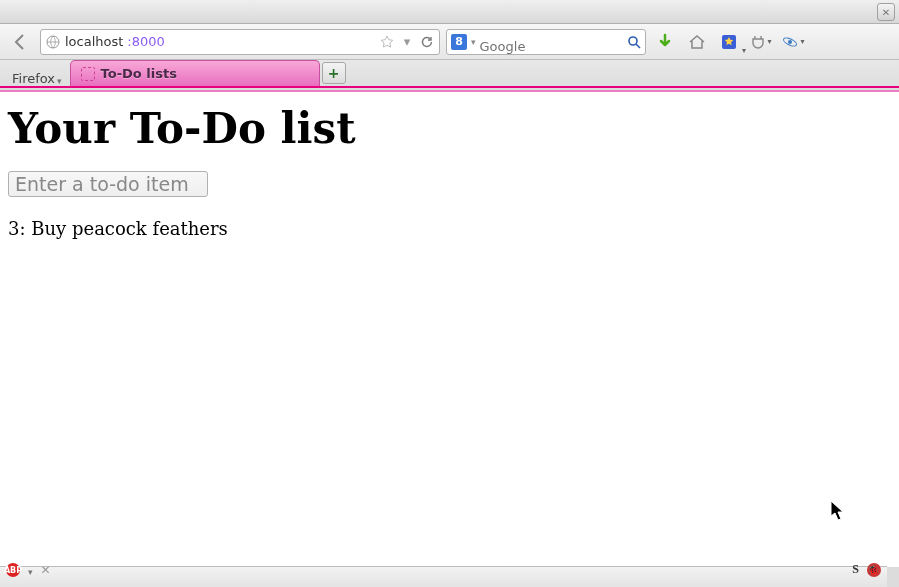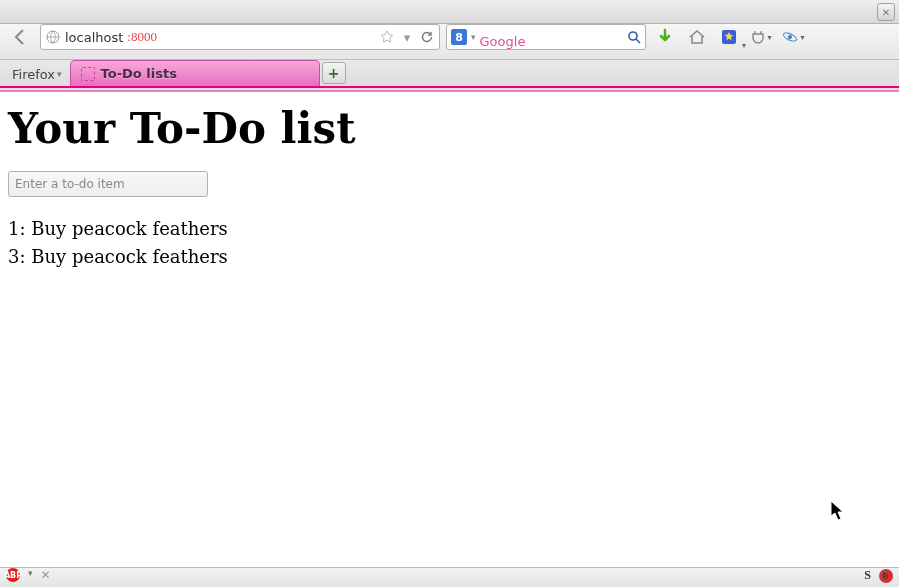--- a/index.html
+++ b/index.html
@@ -40,21 +40,21 @@
     font-size: 10px; color: #777;
     cursor: pointer;
   }
 
   
   .navbar {
     height: 36px;
     background: linear-gradient(#f6f6f6, #e6e6e6);
     border-bottom: 1px solid #bcbcbc;
     display: flex;
-    align-items: flex-start;
+    align-items: center;
     padding: 0 8px;
     gap: 6px;
   }
   .icon-btn {
     width: 26px; height: 26px;
     display: flex; align-items: center; justify-content: center;
     border-radius: 3px;
     color: #555;
   }
   .urlbar {
@@ -64,21 +64,21 @@
     border: 1px solid #b0b0b0;
     border-radius: 3px;
     display: flex;
     align-items: center;
     padding: 0 4px;
     gap: 4px;
     font-size: 13px;
   }
   .urlbar .globe { width: 16px; height:16px; display:flex;align-items:center;justify-content:center;color:#888; }
   .urlbar .url-host { color:#333; }
-  .urlbar .url-port { color:#ef4444;font-family:Liberation Serif, serif; }
+  .urlbar .url-port { color:#8b5cf6; }
   .urlbar .spacer { flex:1; }
   .urlbar .star, .urlbar .dd, .urlbar .reload { width:16px; display:flex; align-items:center; justify-content:center; color:#999; }
   .searchbar {
     height: 26px;
     flex: 0 0 200px;
     background: #fff;
     border: 1px solid #b0b0b0;
     border-radius: 3px;
     display: flex;
     align-items: center;
@@ -86,38 +86,38 @@
     gap: 4px;
     font-size: 13px;
     color:#888;
   }
   .searchbar .g-badge {
     width:16px;height:16px;background:#3b77db;
     color:#fff;font-size:11px;font-weight:bold;
     display:flex;align-items:center;justify-content:center;border-radius:2px;
   }
   .searchbar .dd { color:#888; font-size:9px; }
-  .searchbar .text { flex:1; color:#ec4899;margin-top:9px; }
+  .searchbar .text { flex:1; color:#737373;margin-top:9px; }
   .searchbar .mag { color:#2a5db0; }
 
   svg { display:block; }
 
   
   .tabstrip {
     height: 28px;
     background: linear-gradient(#e8e8e8, #dedede);
     border-bottom: 2px solid #e6007e;
     display:flex;
     align-items:flex-end;
     padding-left:4px;
     gap:0;
   }
   .firefox-menu {
     height:24px;
-    display:flex;align-items:center;
+    display:flex;align-items:flex-end;
     padding:0 8px;
     font-size:13px;
     color:#444;
     gap:2px;
     cursor:pointer;
   }
   .tab {
     height:26px;
     min-width:250px;
     background: linear-gradient(#f8a8d8, #e86fbf);
@@ -172,42 +172,42 @@
     font-weight: bold;
     margin: 4px 0 18px 0;
   }
   .todo-input {
     width: 200px;
     height: 26px;
     border:1px solid #b0b0b0;
     border-radius:3px;
     background:linear-gradient(#f7f7f7,#efefef);
     padding: 0 6px;
-    font-size: 12px;
+    font-size: 19px;
     font-family:"DejaVu Sans",Arial,sans-serif;
     color:#333;
   }
   .todo-input::placeholder { color:#888; }
   .todo-table {
     margin-top: 18px;
     font-size: 18px;
     line-height: 1.55;
   }
   .todo-row { white-space: nowrap; }
   .todo-row .idx::after { content: ": "; }
 
   
   .statusbar {
     position:absolute;
-    left:0;right:0;bottom:0;
+    left:0;right:12px;bottom:0;
     height:20px;
     background:linear-gradient(#f2f2f2,#e4e4e4);
     border-top:1px solid #bcbcbc;
-    display:flex;align-items:flex-start;
-    padding:0 6px;
+    display:flex;align-items:flex-end;
+    padding:10px 6px;
     gap:8px;
     font-size:12px;color:#666;
   }
   .statusbar .right { margin-left:auto; display:flex; gap:8px; align-items:center;}
   .abp {
     width:14px;height:14px;border-radius:50%;
     background:#d22; color:#fff; font-size:8px; font-weight:bold;
     display:flex;align-items:center;justify-content:center;
   }
   .bug {
@@ -319,21 +319,20 @@
   </div>
   <div class="newtab-btn">
     <span>+</span>
   </div>
 </div>
 
 <div class="content">
   <h1>Your To-Do list</h1>
   <input class="todo-input" type="text" placeholder="Enter a to-do item" style="">
   <div class="todo-table" id="todo-list">
-      <div class="todo-row"><span class="idx">1</span><span>Buy peacock feathers</span></div>
       <div class="todo-row"><span class="idx">3</span><span>Buy peacock feathers</span></div>
     </div>
 </div>
 
 <div class="statusbar">
   <span class="abp">ABP</span>
   <span style="font-size:9px;color:#777">▾</span>
   <span style="color:#999">✕</span>
   <div class="right">
     <span style="font-family:serif;font-weight:bold;color:#333">S</span>

